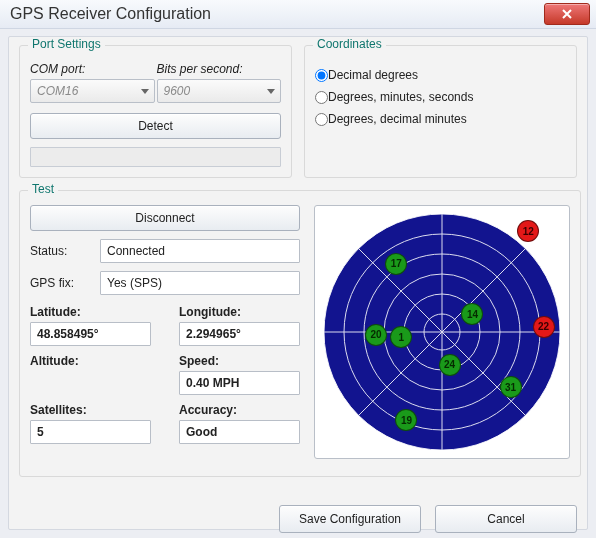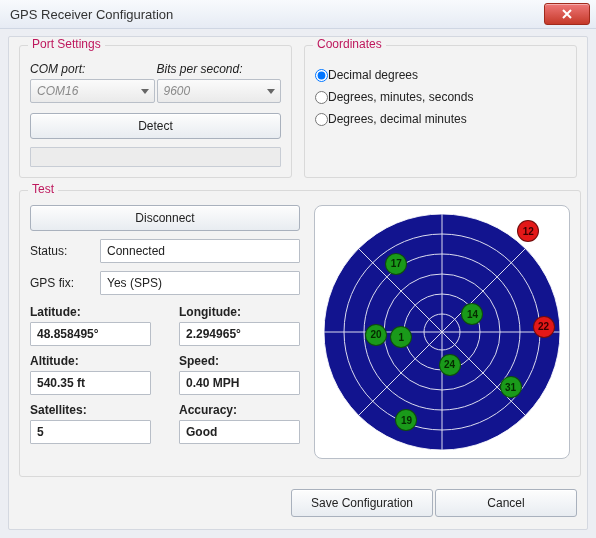--- a/index.html
+++ b/index.html
@@ -1,26 +1,26 @@
 <!DOCTYPE html>
 <html><head>
 <meta charset="utf-8">
 <style>
   html,body{margin:0;padding:0;font-family:"Segoe UI",Tahoma,sans-serif;font-size:12px;color:#222;}
   body{background:#eceef3;width:596px;height:538px;overflow:hidden;}
   
   .titlebar{height:28px;background:linear-gradient(#f8fafd,#e6ebf4);border-bottom:1px solid #cfd6e3;display:flex;align-items:center;padding:0 0 0 10px;position:relative;}
-  .titlebar .title{font-size:13px;color:#333;}
+  .titlebar .title{font-size:16px;color:#333;}
   .titlebar .close{position:absolute;right:6px;top:3px;width:44px;height:20px;background:linear-gradient(#e77,#c53929);border:1px solid #a02a1c;border-radius:3px;display:flex;align-items:center;justify-content:center;box-shadow:inset 0 1px 0 rgba(255,255,255,.4);}
   .titlebar .close svg{display:block;}
   
   .client{position:absolute;left:8px;right:8px;top:36px;bottom:8px;background:#f3f3f3;border:1px solid #d4d8e0;border-radius:2px;padding:8px 10px 10px 10px;}
   
   .group{border:1px solid #d9d9d9;border-radius:3px;position:relative;padding:14px 10px 10px 10px;margin:0;}
-  .group>.legend{position:absolute;top:-9px;left:8px;background:#f3f3f3;padding:0 4px;color:#be185d;font-size:12px;}
+  .group>.legend{position:absolute;top:-9px;left:8px;background:#f3f3f3;padding:0 4px;color:#0f766e;font-size:12px;}
   .row-top{display:flex;gap:12px;}
   .group.port{flex:1 1 50%;}
   .group.coord{flex:1 1 50%;}
   
   label.fl{display:block;margin:2px 0 3px 0;color:#222;}
   .combo{height:22px;border:1px solid #b9bfc8;background:linear-gradient(#fbfbfb,#eaeaea);border-radius:2px;display:flex;align-items:center;padding:0 6px;color:#777;position:relative;}
   .combo.dis{color:#8a8a8a;}
   .combo .arrow{position:absolute;right:5px;top:50%;transform:translateY(-50%);}
   .btn{height:24px;border:1px solid #a9b1bd;background:linear-gradient(#fdfdfd,#e8ecf1);border-radius:3px;display:flex;align-items:center;justify-content:center;cursor:default;box-shadow:inset 0 1px 0 #fff;}
   .txt{height:22px;border:1px solid #b8bec7;background:#fff;padding:0 6px;display:flex;align-items:center;border-radius:1px;}
@@ -36,27 +36,27 @@
   .test{margin-top:12px;position:relative;padding-bottom:17px;}
   .test-inner{display:flex;gap:14px;}
   .test-left{flex:0 0 270px;}
   .test-right{flex:1;}
   .kv{display:flex;align-items:center;gap:8px;margin:8px 0;}
   .kv .k{width:62px;}
   .kv .v{flex:1;}
   .two{display:flex;gap:28px;font-weight:bold;}
   .two>div{flex:1;}
   
-  .sky{width:254px;height:252px;border:1px solid #b9bfc8;background:#fff;position:relative;border-radius:8px;}
+  .sky{width:254px;height:252px;border:1px solid #b9bfc8;background:#fff;position:relative;border-radius:3px;}
   .sky svg{position:absolute;inset:0;}
   .sat{position:absolute;width:20px;height:20px;border-radius:50%;display:flex;align-items:center;justify-content:center;color:#031b00;font-size:10px;font-weight:600;border:1px solid rgba(0,0,0,.5);transform:translate(-50%,-50%);}
   .sat.g{background:#1a9a1a;color:#052b00;}
   .sat.r{background:#e31818;color:#3a0000;}
   
-  .footer{display:flex;justify-content:flex-end;gap:2px;margin-top:12px;}
+  .footer{display:flex;justify-content:flex-end;gap:14px;margin-top:28px;}
   .footer .btn{width:140px;height:26px;}
 </style>
 </head>
 <body>
 
 <div class="titlebar">
   <span class="title">GPS Receiver Configuration</span>
   <div class="close">
     <svg width="12" height="10" viewBox="0 0 12 10">
       <path d="M2 1 L10 9 M10 1 L2 9" stroke="#fff" stroke-width="2" fill="none"></path>
@@ -147,23 +147,20 @@
           <div>
             <label class="fl">Longitude:</label>
             <div class="txt">
                 <span>2.294965°</span>
               </div>
           </div>
         </div>
         <div class="two" style="margin-top:6px;">
           <div>
             <label class="fl">Altitude:</label>
-            <div class="txt">
-                <span>540.35 ft</span>
-              </div>
           </div>
           <div>
             <label class="fl">Speed:</label>
             <div class="txt">
                 <span>0.40 MPH</span>
               </div>
           </div>
         </div>
         <div class="two" style="margin-top:6px;">
           <div>

